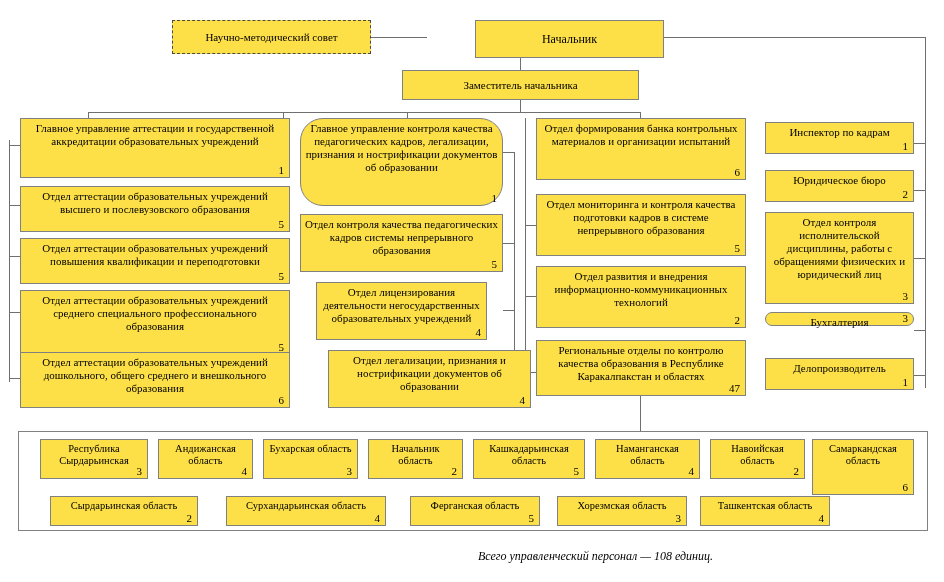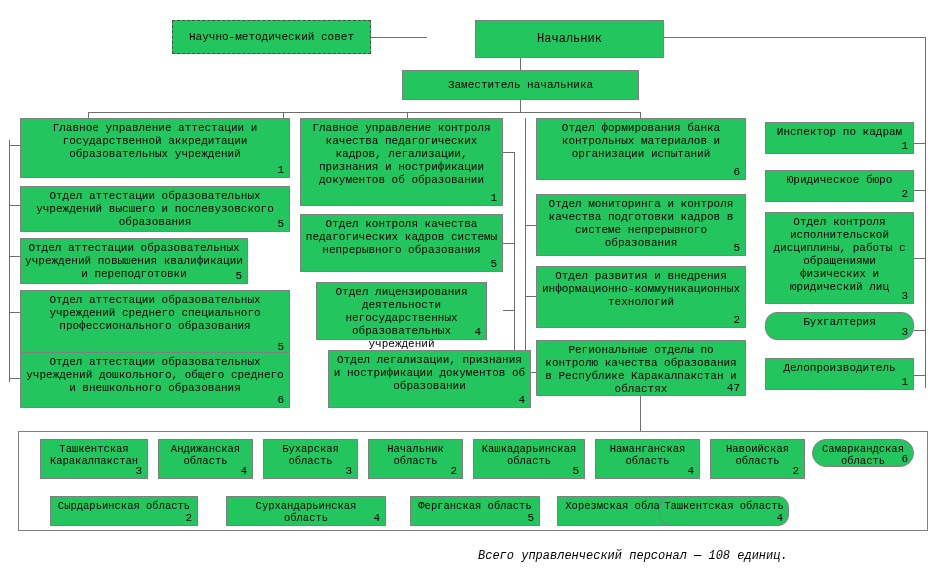--- a/index.html
+++ b/index.html
@@ -1,21 +1,21 @@
 <!DOCTYPE html>
 <html><head>
 <meta charset="utf-8">
 <style>
   html,body{margin:0;padding:0;background:#ffffff;}
   body{width:944px;height:582px;position:relative;overflow:hidden;
        font-family:"Liberation Serif","DejaVu Serif",serif;color:#000;}
   #chart{position:absolute;left:0;top:0;width:944px;height:582px;}
 
   .box{position:absolute;box-sizing:border-box;border:1px solid #808080;
-       background:#22c55e;font-family:Liberation Mono, monospace;}
+       background:#fde047;}
   .box.dashed{border:1px dashed #4a4a4a;}
   .box .txt{position:absolute;left:4px;right:4px;top:50%;
             transform:translateY(-50%);text-align:center;line-height:1.18;}
   .box.topal .txt{top:3px;transform:none;}
   .box .cnt{position:absolute;right:5px;bottom:1px;font-size:11px;
             line-height:1;text-align:right;}
   .t105{font-size:10.5px;}
   .t11{font-size:11px;}
   .t12{font-size:12px;}
 
@@ -93,34 +93,34 @@
   </div>
 
   <div class="box topal" style="left:20px;top:118px;width:270px;height:60px;">
     <div class="txt t11">Главное управление аттестации и государственной аккредитации образовательных учреждений</div>
     <div class="cnt">1</div>
   </div>
   <div class="box topal" style="left:20px;top:186px;width:270px;height:46px;">
     <div class="txt t11">Отдел аттестации образовательных учреждений высшего и послевузовского образования</div>
     <div class="cnt">5</div>
   </div>
-  <div class="box topal" style="left:20px;top:238px;width:228px;height:46px;">
+  <div class="box topal" style="left:20px;top:238px;width:270px;height:46px;">
     <div class="txt t11">Отдел аттестации образовательных учреждений повышения квалификации и переподготовки</div>
     <div class="cnt">5</div>
   </div>
   <div class="box topal" style="left:20px;top:290px;width:270px;height:65px;">
     <div class="txt t11">Отдел аттестации образовательных учреждений среднего специального профессионального образования</div>
     <div class="cnt">5</div>
   </div>
   <div class="box topal" style="left:20px;top:352px;width:270px;height:56px;">
     <div class="txt t11">Отдел аттестации образовательных учреждений дошкольного, общего среднего и внешкольного образования</div>
     <div class="cnt">6</div>
   </div>
 
-  <div class="box topal" style="left:300px;top:118px;width:203px;height:88px;">
+  <div class="box topal" style="left:300px;top:118px;width:203px;height:88px;border-radius:23px;">
     <div class="txt t11">Главное управление контроля качества педагогических кадров, легализации, признания и нострификации документов об образовании</div>
     <div class="cnt">1</div>
   </div>
   <div class="box topal" style="left:300px;top:214px;width:203px;height:58px;">
     <div class="txt t11">Отдел контроля качества педагогических кадров системы непрерывного образования</div>
     <div class="cnt">5</div>
   </div>
   <div class="box topal" style="left:316px;top:282px;width:171px;height:58px;">
     <div class="txt t11">Отдел лицензирования деятельности негосударственных образовательных учреждений</div>
     <div class="cnt">4</div>
@@ -152,33 +152,33 @@
     <div class="cnt">1</div>
   </div>
   <div class="box topal" style="left:765px;top:170px;width:149px;height:32px;">
     <div class="txt t11">Юридическое бюро</div>
     <div class="cnt">2</div>
   </div>
   <div class="box topal" style="left:765px;top:212px;width:149px;height:92px;">
     <div class="txt t11">Отдел контроля исполнительской дисциплины, работы с обращениями физических и юридический лиц</div>
     <div class="cnt">3</div>
   </div>
-  <div class="box topal" style="left:765px;top:312px;width:149px;height:28px;border-radius:12px;">
+  <div class="box topal" style="left:765px;top:312px;width:149px;height:14px;border-radius:12px;">
     <div class="txt t11">Бухгалтерия</div>
     <div class="cnt">3</div>
   </div>
   <div class="box topal" style="left:765px;top:358px;width:149px;height:32px;">
     <div class="txt t11">Делопроизводитель</div>
     <div class="cnt">1</div>
   </div>
 
   <div class="container" style="left:18px;top:431px;width:910px;height:100px;"></div>
 
   <div class="box topal" style="left:40px;top:439px;width:108px;height:40px;">
-    <div class="txt t105">Ташкентская Каракалпакстан</div>
+    <div class="txt t105">Республика Сырдарьинская</div>
     <div class="cnt">3</div>
   </div>
   <div class="box topal" style="left:158px;top:439px;width:95px;height:40px;">
     <div class="txt t105">Андижанская область</div>
     <div class="cnt">4</div>
   </div>
   <div class="box topal" style="left:263px;top:439px;width:95px;height:40px;padding-left:44px;">
     <div class="txt t105">Бухарская область</div>
     <div class="cnt">3</div>
   </div>
@@ -191,41 +191,41 @@
     <div class="cnt">5</div>
   </div>
   <div class="box topal" style="left:595px;top:439px;width:105px;height:40px;">
     <div class="txt t105">Наманганская область</div>
     <div class="cnt">4</div>
   </div>
   <div class="box topal" style="left:710px;top:439px;width:95px;height:40px;">
     <div class="txt t105">Навоийская область</div>
     <div class="cnt">2</div>
   </div>
-  <div class="box topal" style="left:812px;top:439px;width:102px;height:28px;border-radius:20px;">
+  <div class="box topal" style="left:812px;top:439px;width:102px;height:56px;">
     <div class="txt t105">Самаркандская область</div>
     <div class="cnt">6</div>
   </div>
 
   <div class="box topal" style="left:50px;top:496px;width:148px;height:30px;">
     <div class="txt t105">Сырдарьинская область</div>
     <div class="cnt">2</div>
   </div>
   <div class="box topal" style="left:226px;top:496px;width:160px;height:30px;">
     <div class="txt t105">Сурхандарьинская область</div>
     <div class="cnt">4</div>
   </div>
   <div class="box topal" style="left:410px;top:496px;width:130px;height:30px;">
     <div class="txt t105">Ферганская область</div>
     <div class="cnt">5</div>
   </div>
   <div class="box topal" style="left:557px;top:496px;width:130px;height:30px;">
     <div class="txt t105">Хорезмская область</div>
     <div class="cnt">3</div>
   </div>
-  <div class="box topal" style="left:659px;top:496px;width:130px;height:30px;border-radius:11px;">
+  <div class="box topal" style="left:700px;top:496px;width:130px;height:30px;">
     <div class="txt t105">Ташкентская область</div>
     <div class="cnt">4</div>
   </div>
 
-  <div class="footer" style="left:478px;top:549px;font-family:Liberation Mono, monospace;">Всего управленческий персонал — 108 единиц.</div>
+  <div class="footer" style="left:478px;top:549px;">Всего управленческий персонал — 108 единиц.</div>
 
 </div>
 
 </body></html>

